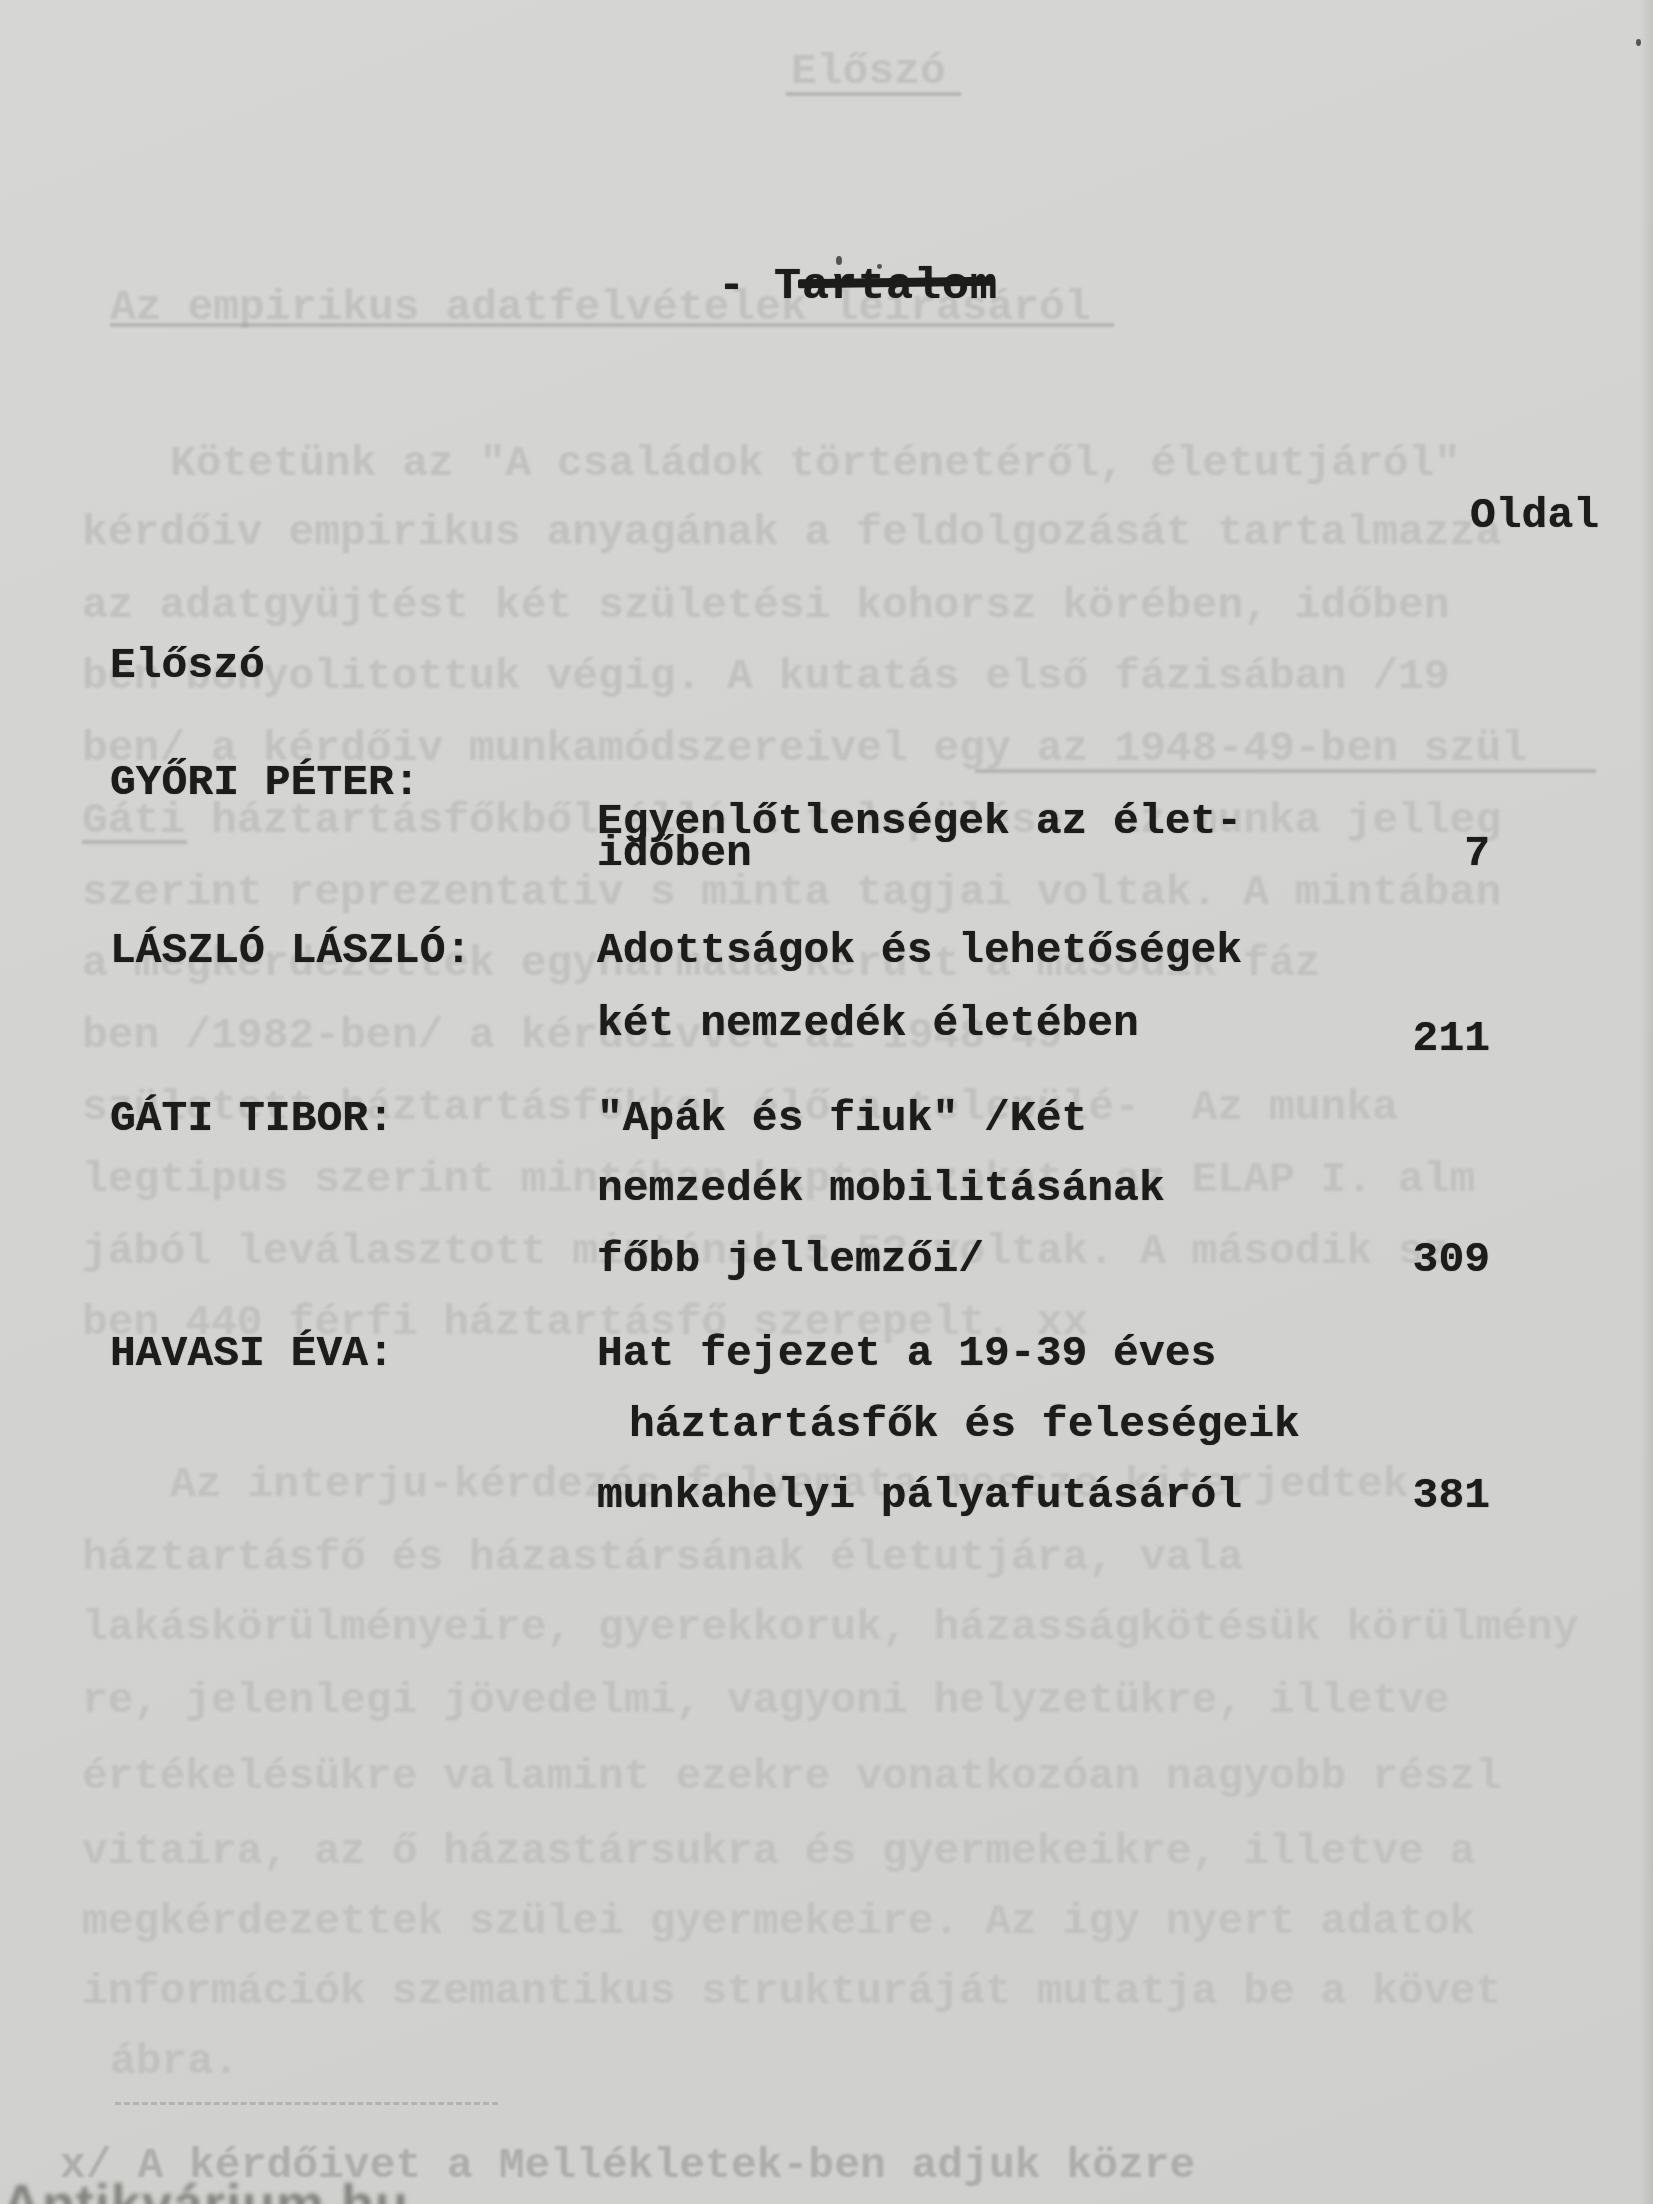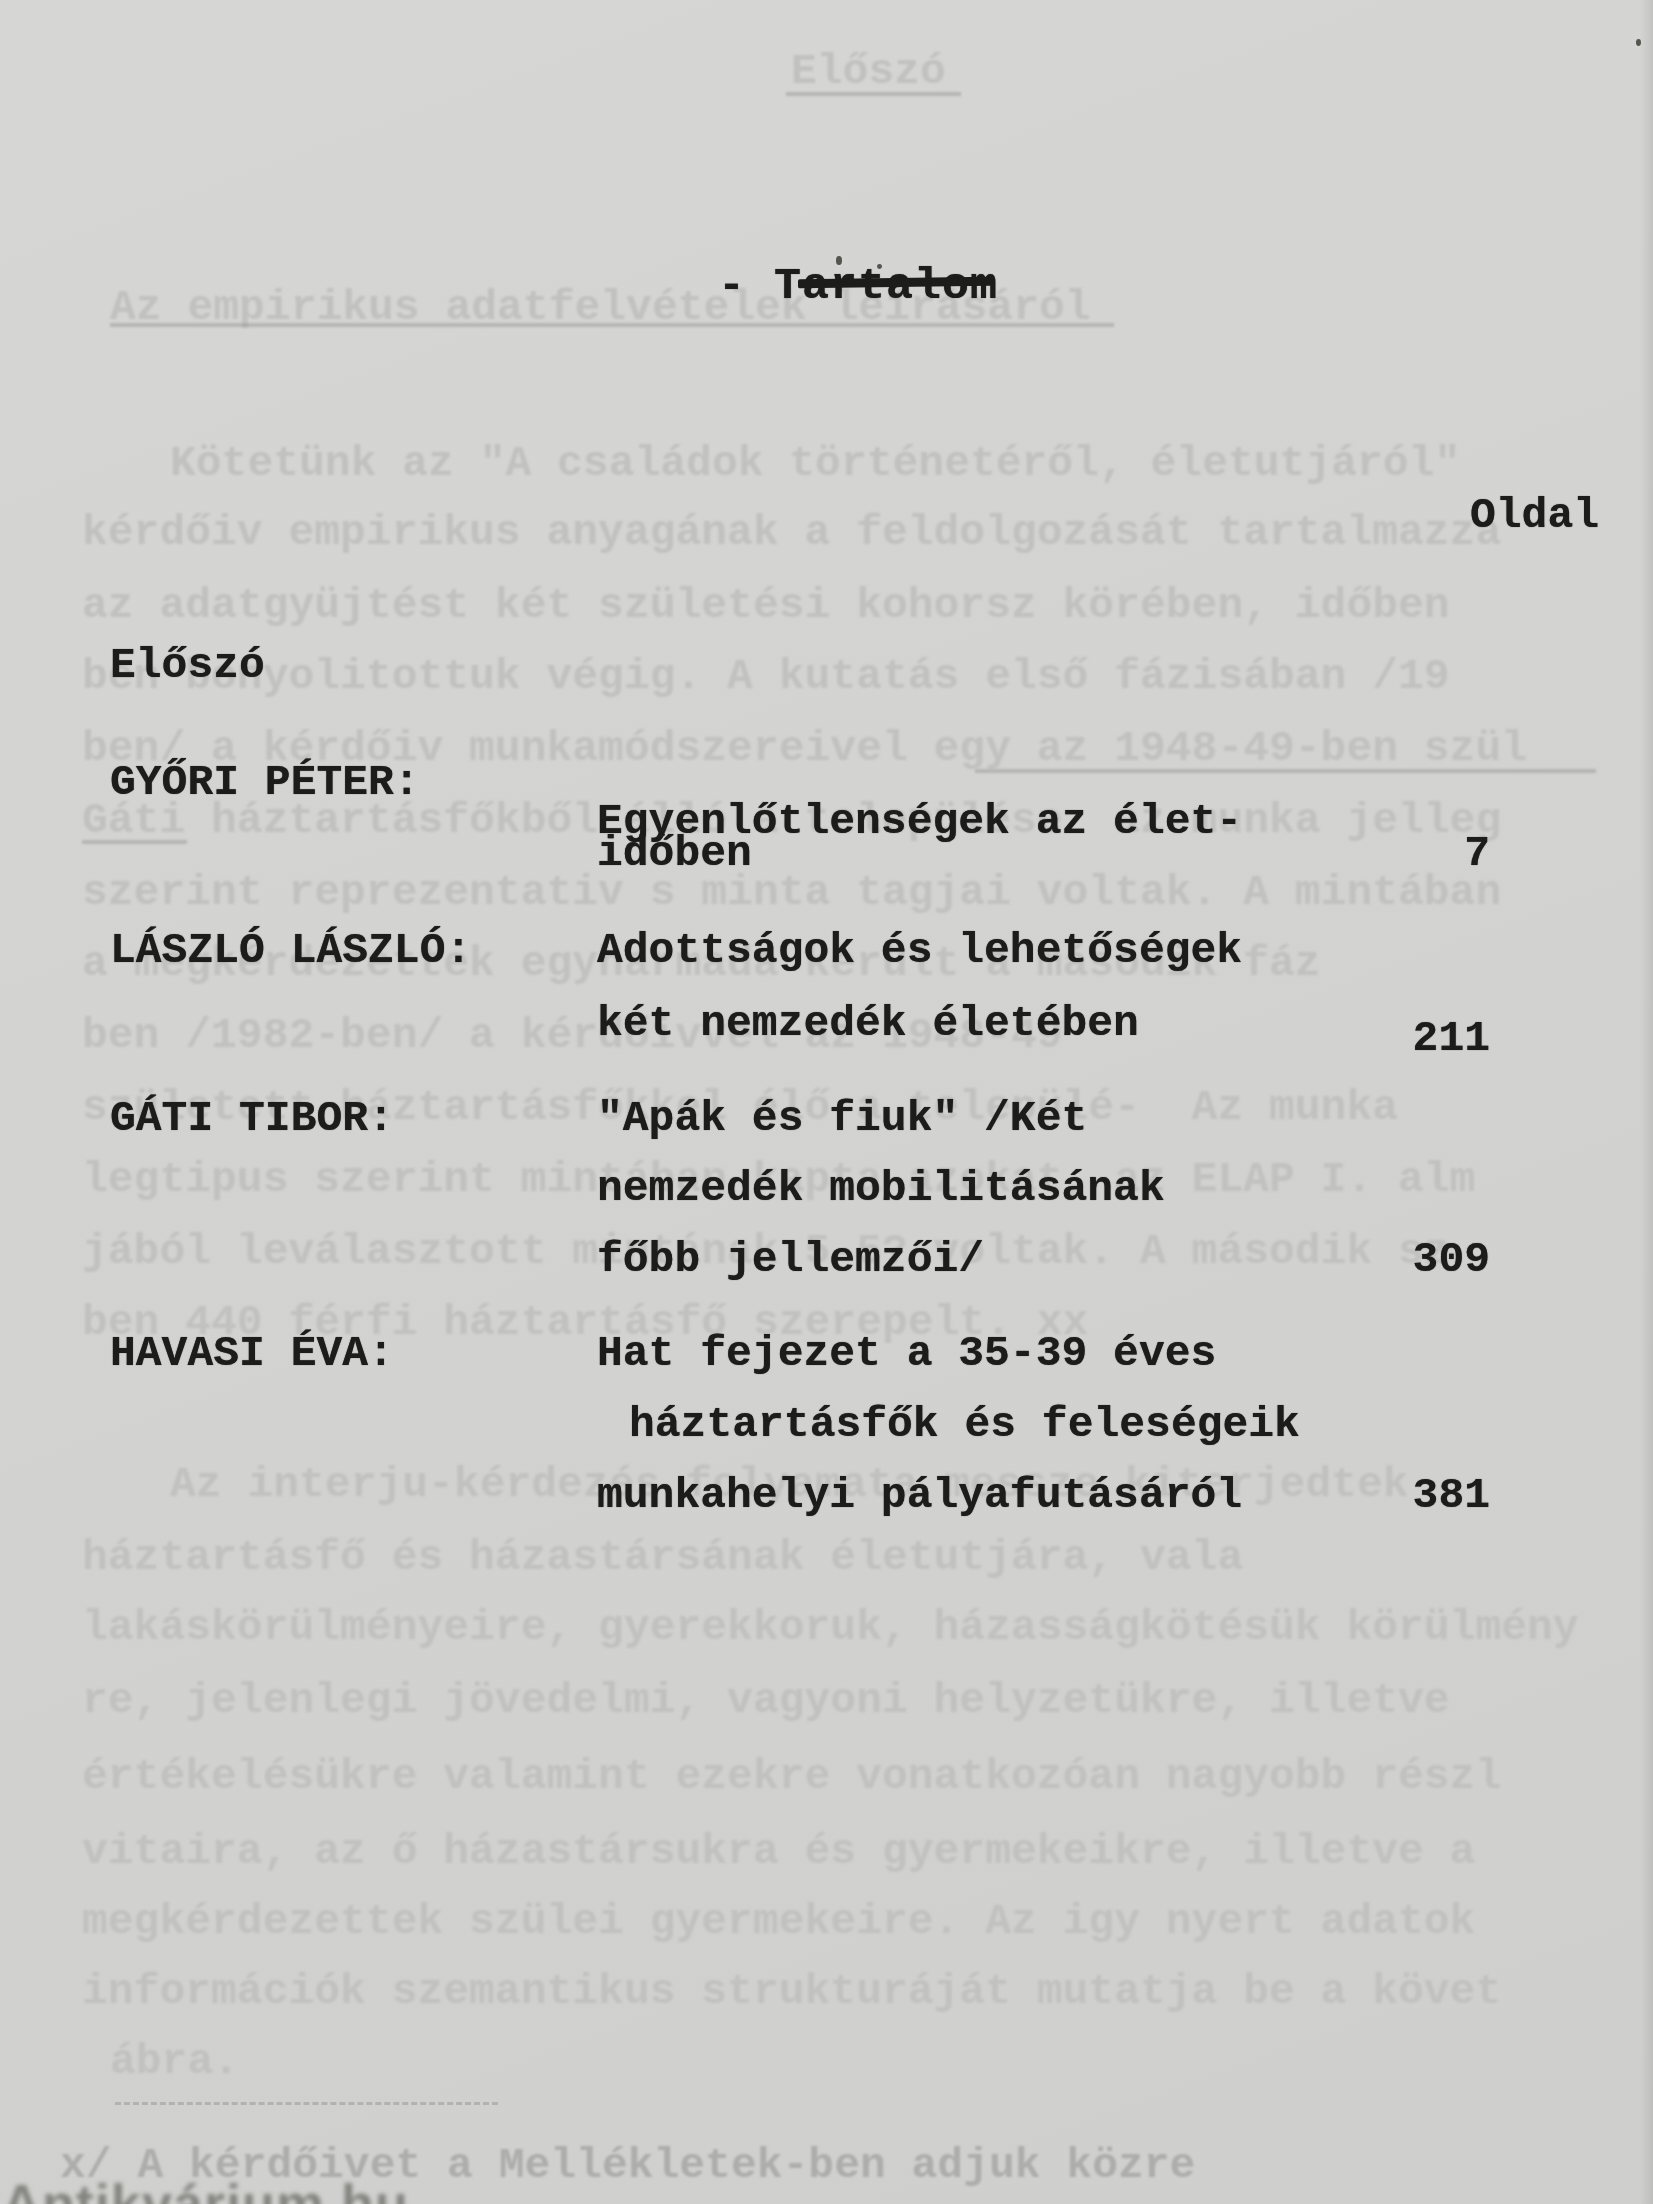--- a/index.html
+++ b/index.html
@@ -89,21 +89,21 @@
 <div class="t" style="left:597px;top:999px;">két nemzedék életében</div>
 <div class="t pagecol" style="top:1014px;">211</div>
 
 <div class="t" style="left:110px;top:1094px;">GÁTI TIBOR:</div>
 <div class="t" style="left:597px;top:1094px;">"Apák és fiuk" /Két</div>
 <div class="t" style="left:597px;top:1164px;">nemzedék mobilitásának</div>
 <div class="t" style="left:597px;top:1235px;">főbb jellemzői/</div>
 <div class="t pagecol" style="top:1235px;">309</div>
 
 <div class="t" style="left:110px;top:1329px;">HAVASI ÉVA:</div>
-<div class="t" style="left:597px;top:1329px;">Hat fejezet a 35-39 éves</div>
+<div class="t" style="left:597px;top:1329px;">Hat fejezet a 19-39 éves</div>
 <div class="t" style="left:597px;top:1400px;margin-left:32px;">háztartásfők és feleségeik</div>
 <div class="t" style="left:597px;top:1471px;">munkahelyi pályafutásáról</div>
 <div class="t pagecol" style="top:1471px;">381</div>
 
 <div class="edge-shade"></div>
 <div class="speck" style="left:1636px;top:39px;width:4.9px;height:6.8px;"></div>
 <div class="watermark" style="left:1.9px;top:2172px;">Antikvárium.hu</div>
 
 
 </body></html>

